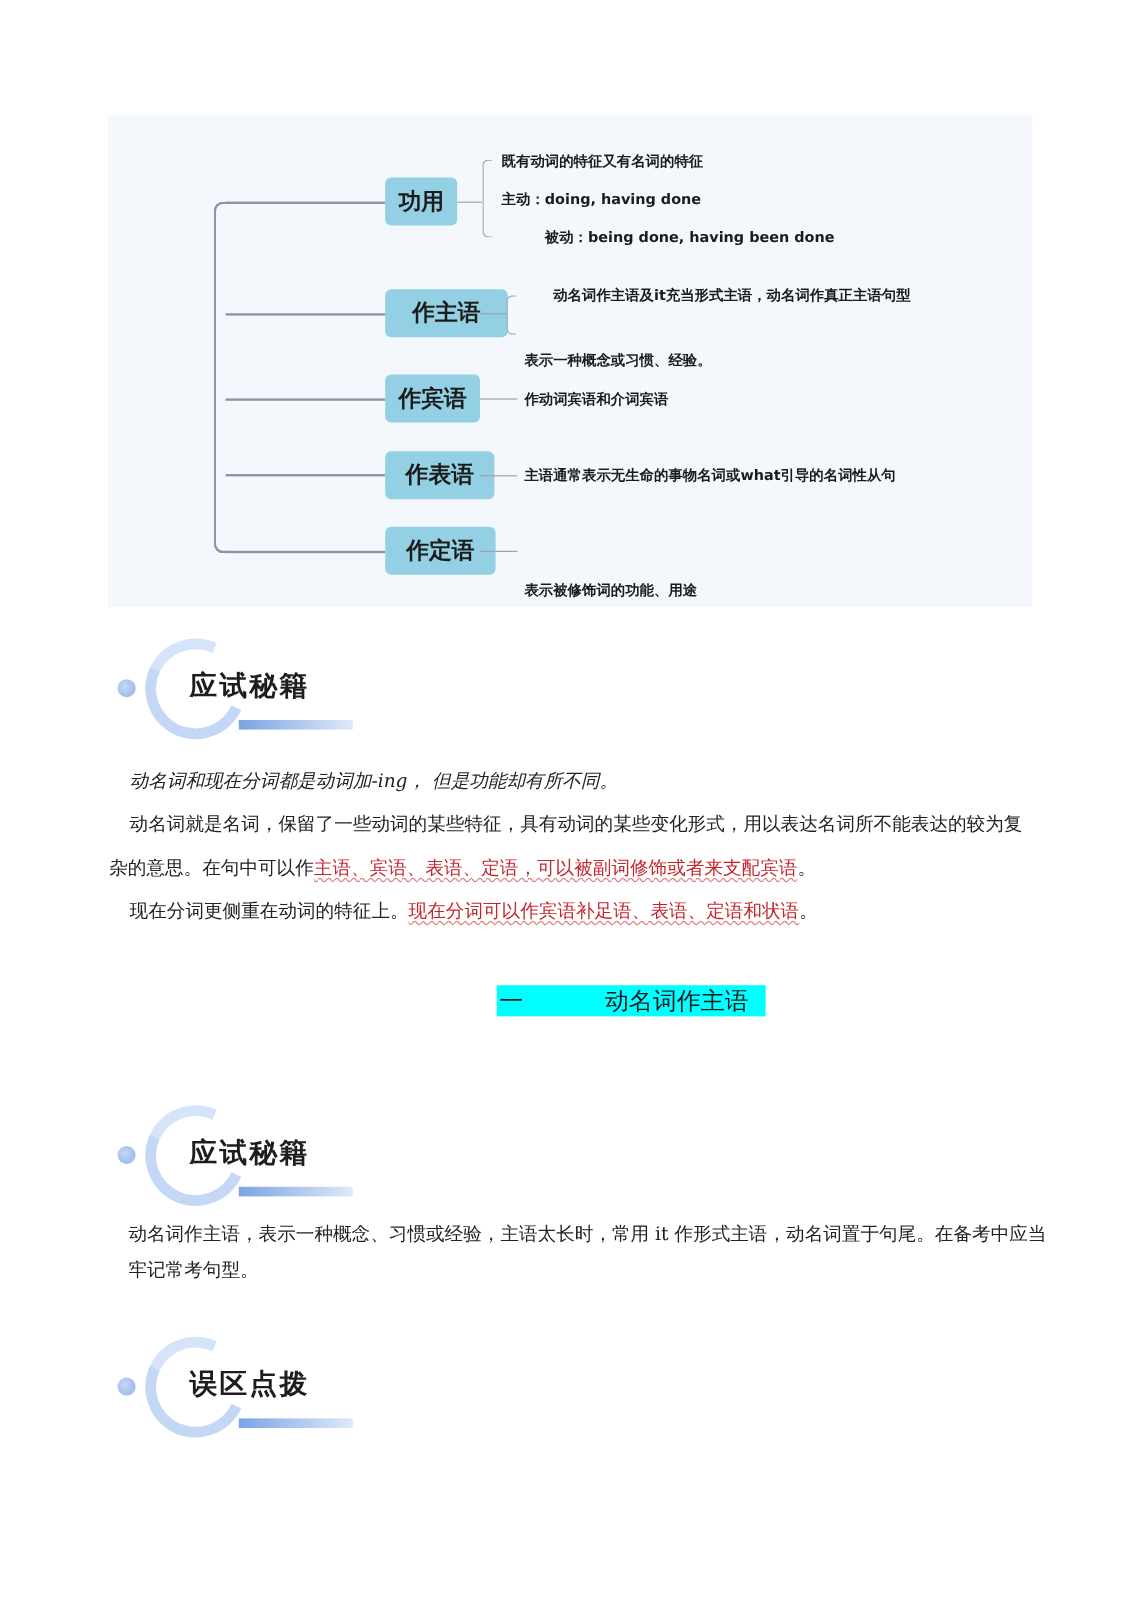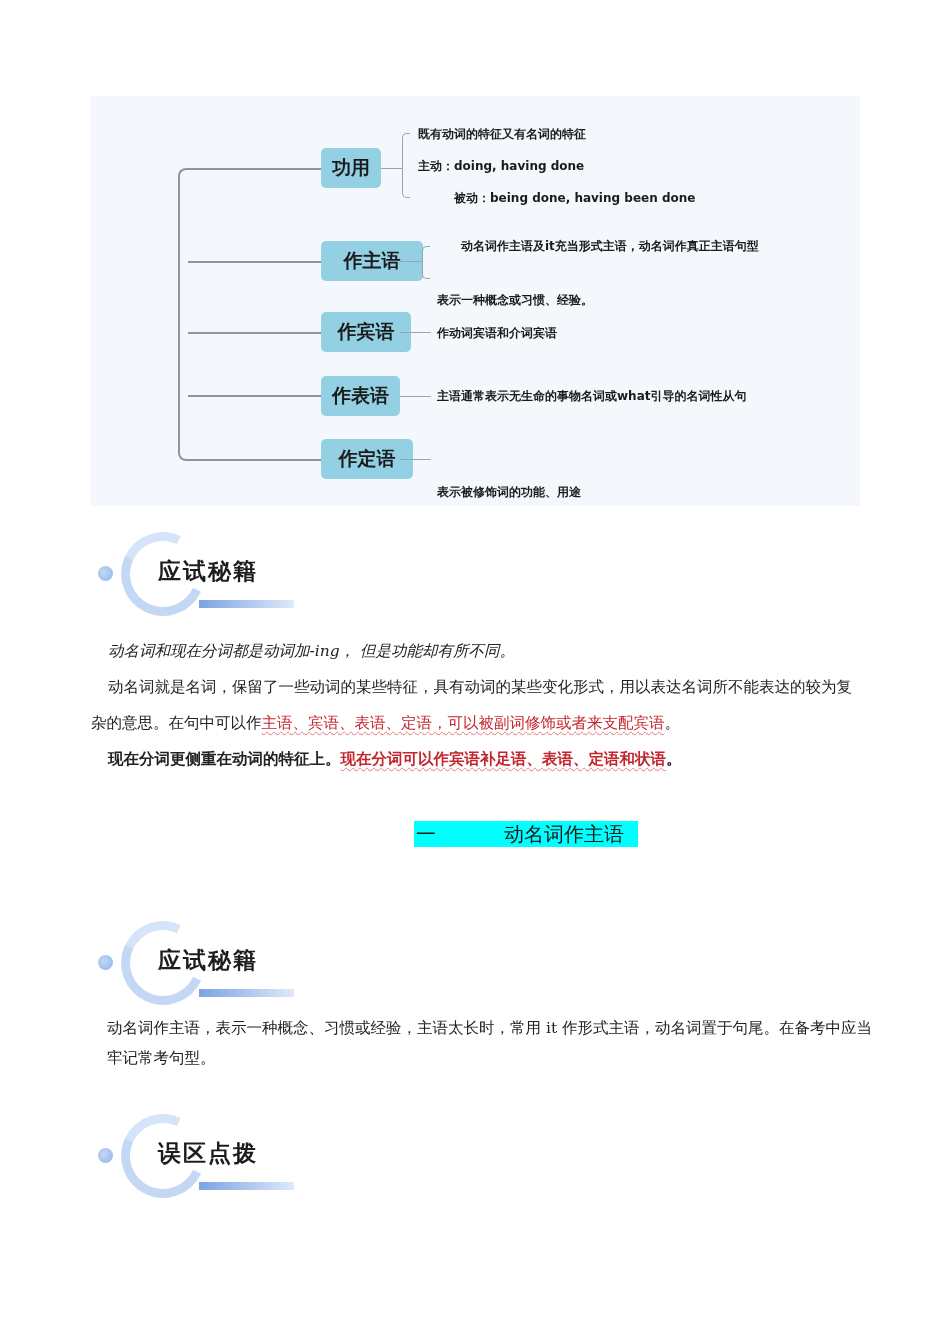--- a/index.html
+++ b/index.html
@@ -93,43 +93,43 @@
   <div class="mm-leaf" style="left:328px;top:30px;">既有动词的特征又有名词的特征</div>
   <div class="mm-leaf" style="left:328px;top:62px;">主动：doing, having done</div>
   <div class="mm-leaf" style="left:328px;top:94px;margin-left:36px;">被动：being done, having been done</div>
 
   <div class="mm-node" style="top:145px;width:102px;">作主语</div>
   <div class="mm-thin" style="left:310px;top:165px;width:22px;"></div>
   <div class="mm-bracket" style="left:332px;top:150px;height:33px;"></div>
   <div class="mm-leaf" style="left:347px;top:142px;margin-left:24px;">动名词作主语及it充当形式主语，动名词作真正主语句型</div>
   <div class="mm-leaf" style="left:347px;top:174px;margin-top:22px;">表示一种概念或习惯、经验。</div>
 
-  <div class="mm-node" style="top:216px;width:90px;">作宾语</div>
+  <div class="mm-node" style="top:216px;width:79px;">作宾语</div>
   <div class="mm-thin" style="left:310px;top:236px;width:31px;"></div>
   <div class="mm-leaf" style="left:347px;top:229px;">作动词宾语和介词宾语</div>
 
-  <div class="mm-node" style="top:280px;width:79px;">作表语</div>
+  <div class="mm-node" style="top:280px;width:91px;">作表语</div>
   <div class="mm-thin" style="left:310px;top:300px;width:31px;"></div>
   <div class="mm-leaf" style="left:347px;top:292px;">主语通常表示无生命的事物名词或what引导的名词性从句</div>
 
   <div class="mm-node" style="top:343px;width:92px;">作定语</div>
   <div class="mm-thin" style="left:310px;top:363px;width:31px;"></div>
   <div class="mm-leaf" style="left:347px;top:356px;margin-top:32px;">表示被修饰词的功能、用途</div>
 </div>
 
 <div class="badge" style="top:526px;">
   <div class="dot"></div>
   <div class="ring"></div>
   <div class="bar"></div>
   <div class="label">应试秘籍</div>
 </div>
 
 <div class="para indent" style="top:633px;font-style:italic;">动名词和现在分词都是动词加-ing，  但是功能却有所不同。</div>
 <div class="para indent" style="top:669px;"><span>动名词就是名词，保留了一些动词的某些特征，具有动词的某些变化形式，用以表达名词所不能表达的较为复杂的意思。在句中可以作</span><span class="red">主语、宾语、表语、定语，可以被副词修饰或者来支配宾语</span><span>。</span></div>
-<div class="para indent" style="top:741px;font-weight:bold;"><span>现在分词更侧重在动词的特征上。</span><span class="red">现在分词可以作宾语补足语、表语、定语和状语</span><span>。</span></div>
+<div class="para indent" style="top:741px;"><span>现在分词更侧重在动词的特征上。</span><span class="red">现在分词可以作宾语补足语、表语、定语和状语</span><span>。</span></div>
 
 <div class="heading-hl">
   <span class="num">一</span>
   <span>动名词作主语</span>
 </div>
 
 <div class="badge" style="top:915px;">
   <div class="dot"></div>
   <div class="ring"></div>
   <div class="bar"></div>

